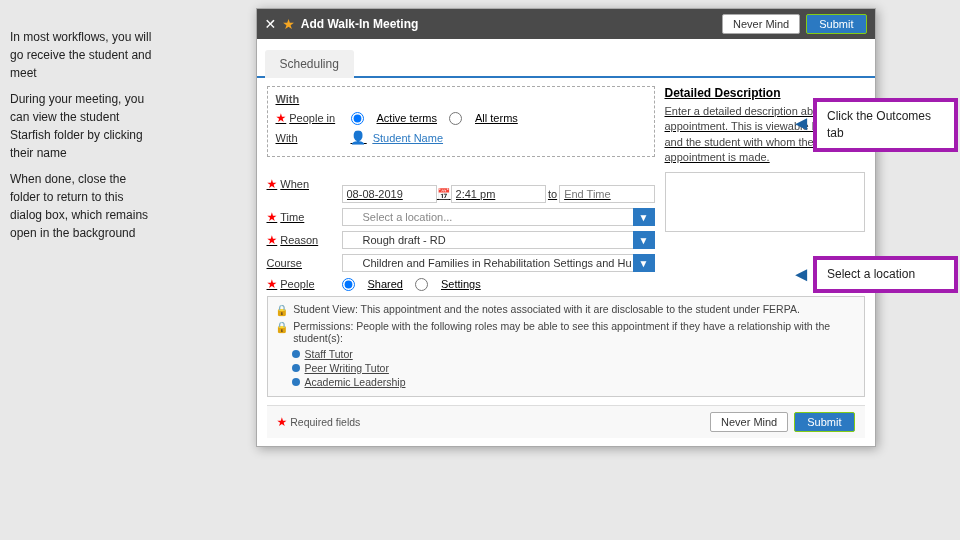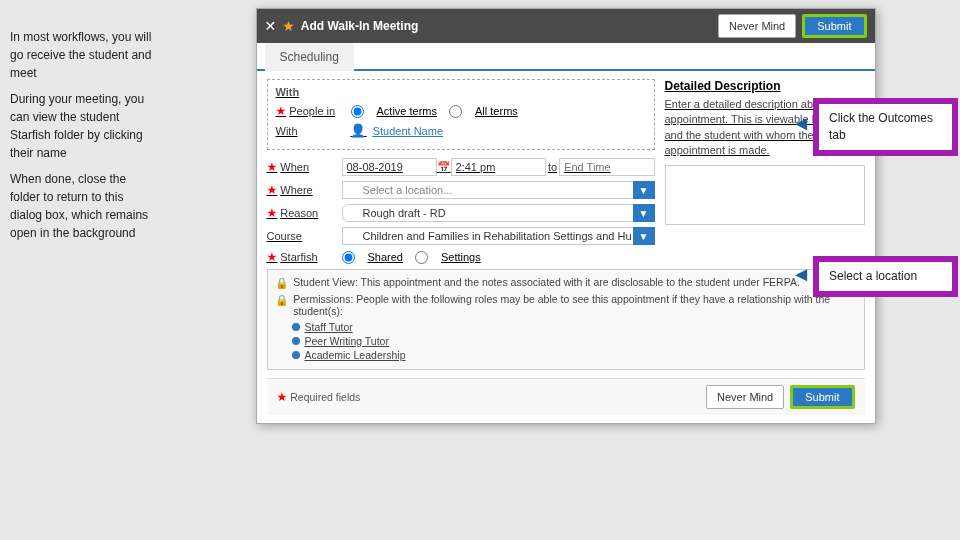--- a/index.html
+++ b/index.html
@@ -79,34 +79,34 @@
       background: #fff;
       border: 1px solid #aaa;
       color: #333;
       padding: 3px 10px;
       font-size: 11px;
       cursor: pointer;
       border-radius: 2px;
     }
     .btn-submit {
       background: #2b79c2;
-      border: 3px solid #84cc16;
+      border: 1px solid #84cc16;
       color: #fff;
       padding: 3px 12px;
       font-size: 11px;
       cursor: pointer;
       border-radius: 2px;
     }
 
     
     .tabs {
       display: flex;
       border-bottom: 2px solid #2b79c2;
       padding: 0 8px;
-      margin-top: 0;
+      margin-top: 11px;
       text-align: center;
     }
     .tab {
       padding: 6px 14px;
       font-size: 12px;
       cursor: pointer;
       border: 1px solid transparent;
       margin-bottom: -2px;
       background: #f0f0f0;
       color: #555;
@@ -195,20 +195,21 @@
       border: 1px solid #ccc;
       padding: 2px 4px;
       font-size: 11px;
       background: #fff;
       color: #333;
     }
     .form-input-group {
       display: flex;
       align-items: center;
       flex: 1;
+      margin-top: 20px;
     }
     .radio-group {
       display: flex;
       gap: 12px;
       flex: 1;
     }
     .radio-option {
       display: flex;
       align-items: center;
       gap: 13px;
@@ -317,21 +318,21 @@
       gap: 3px;
     }
     .footer-buttons {
       display: flex;
       gap: 6px;
     }
 
     
     .callout-box {
       position: absolute;
-      border: 6px solid #a21caf;
+      border: 4px solid #a21caf;
       background: #fff;
       padding: 6px 10px;
       font-size: 12px;
       color: #222;
       line-height: 1.4;
       z-index: 10;
     }
     .callout-box-outcomes {
       right: 0;
       top: 90px;
@@ -425,57 +426,57 @@
                 <span class="calendar-icon">📅</span>
                 <input type="text" class="form-input" style="width: 55px;" value="2:41 pm">
                 <span class="time-sep">to</span>
                 <input type="text" class="form-input" style="width: 65px;" placeholder="End Time">
               </div>
             </div>
 
             <div class="form-row">
               <div class="form-label">
                 <span class="required-star">★</span>
-                <span>Where</span>
+                <span>Time</span>
               </div>
               <div class="select-wrapper">
                 <select class="select-input">
                   <option value="">Select a location...</option>
                 </select>
                 <div class="select-arrow">▼</div>
               </div>
             </div>
 
             <div class="form-row">
               <div class="form-label">
                 <span class="required-star">★</span>
                 <span>Reason</span>
               </div>
               <div class="select-wrapper">
-                <select class="select-input" style="color:#333;border-radius:6px;">
+                <select class="select-input" style="color:#333;">
                   <option value="rough-draft">Rough draft - RD</option>
                 </select>
                 <div class="select-arrow">▼</div>
               </div>
             </div>
 
             <div class="form-row">
               <div class="form-label">Course</div>
               <div class="select-wrapper">
                 <select class="select-input" style="color:#333;">
                   <option>Children and Families in Rehabilitation Settings and Human ...</option>
                 </select>
                 <div class="select-arrow">▼</div>
               </div>
             </div>
 
             <div class="form-row">
               <div class="form-label">
                 <span class="required-star">★</span>
-                <span>Starfish</span>
+                <span>People</span>
               </div>
               <div class="radio-group">
                 <label class="radio-option">
                   <input type="radio" name="sharing" checked="" style=""> 
                     <span>Shared</span>
                 </label>
                 <label class="radio-option">
                   <input type="radio" name="sharing" style=""> 
                     <span>Settings</span>
                 </label>

